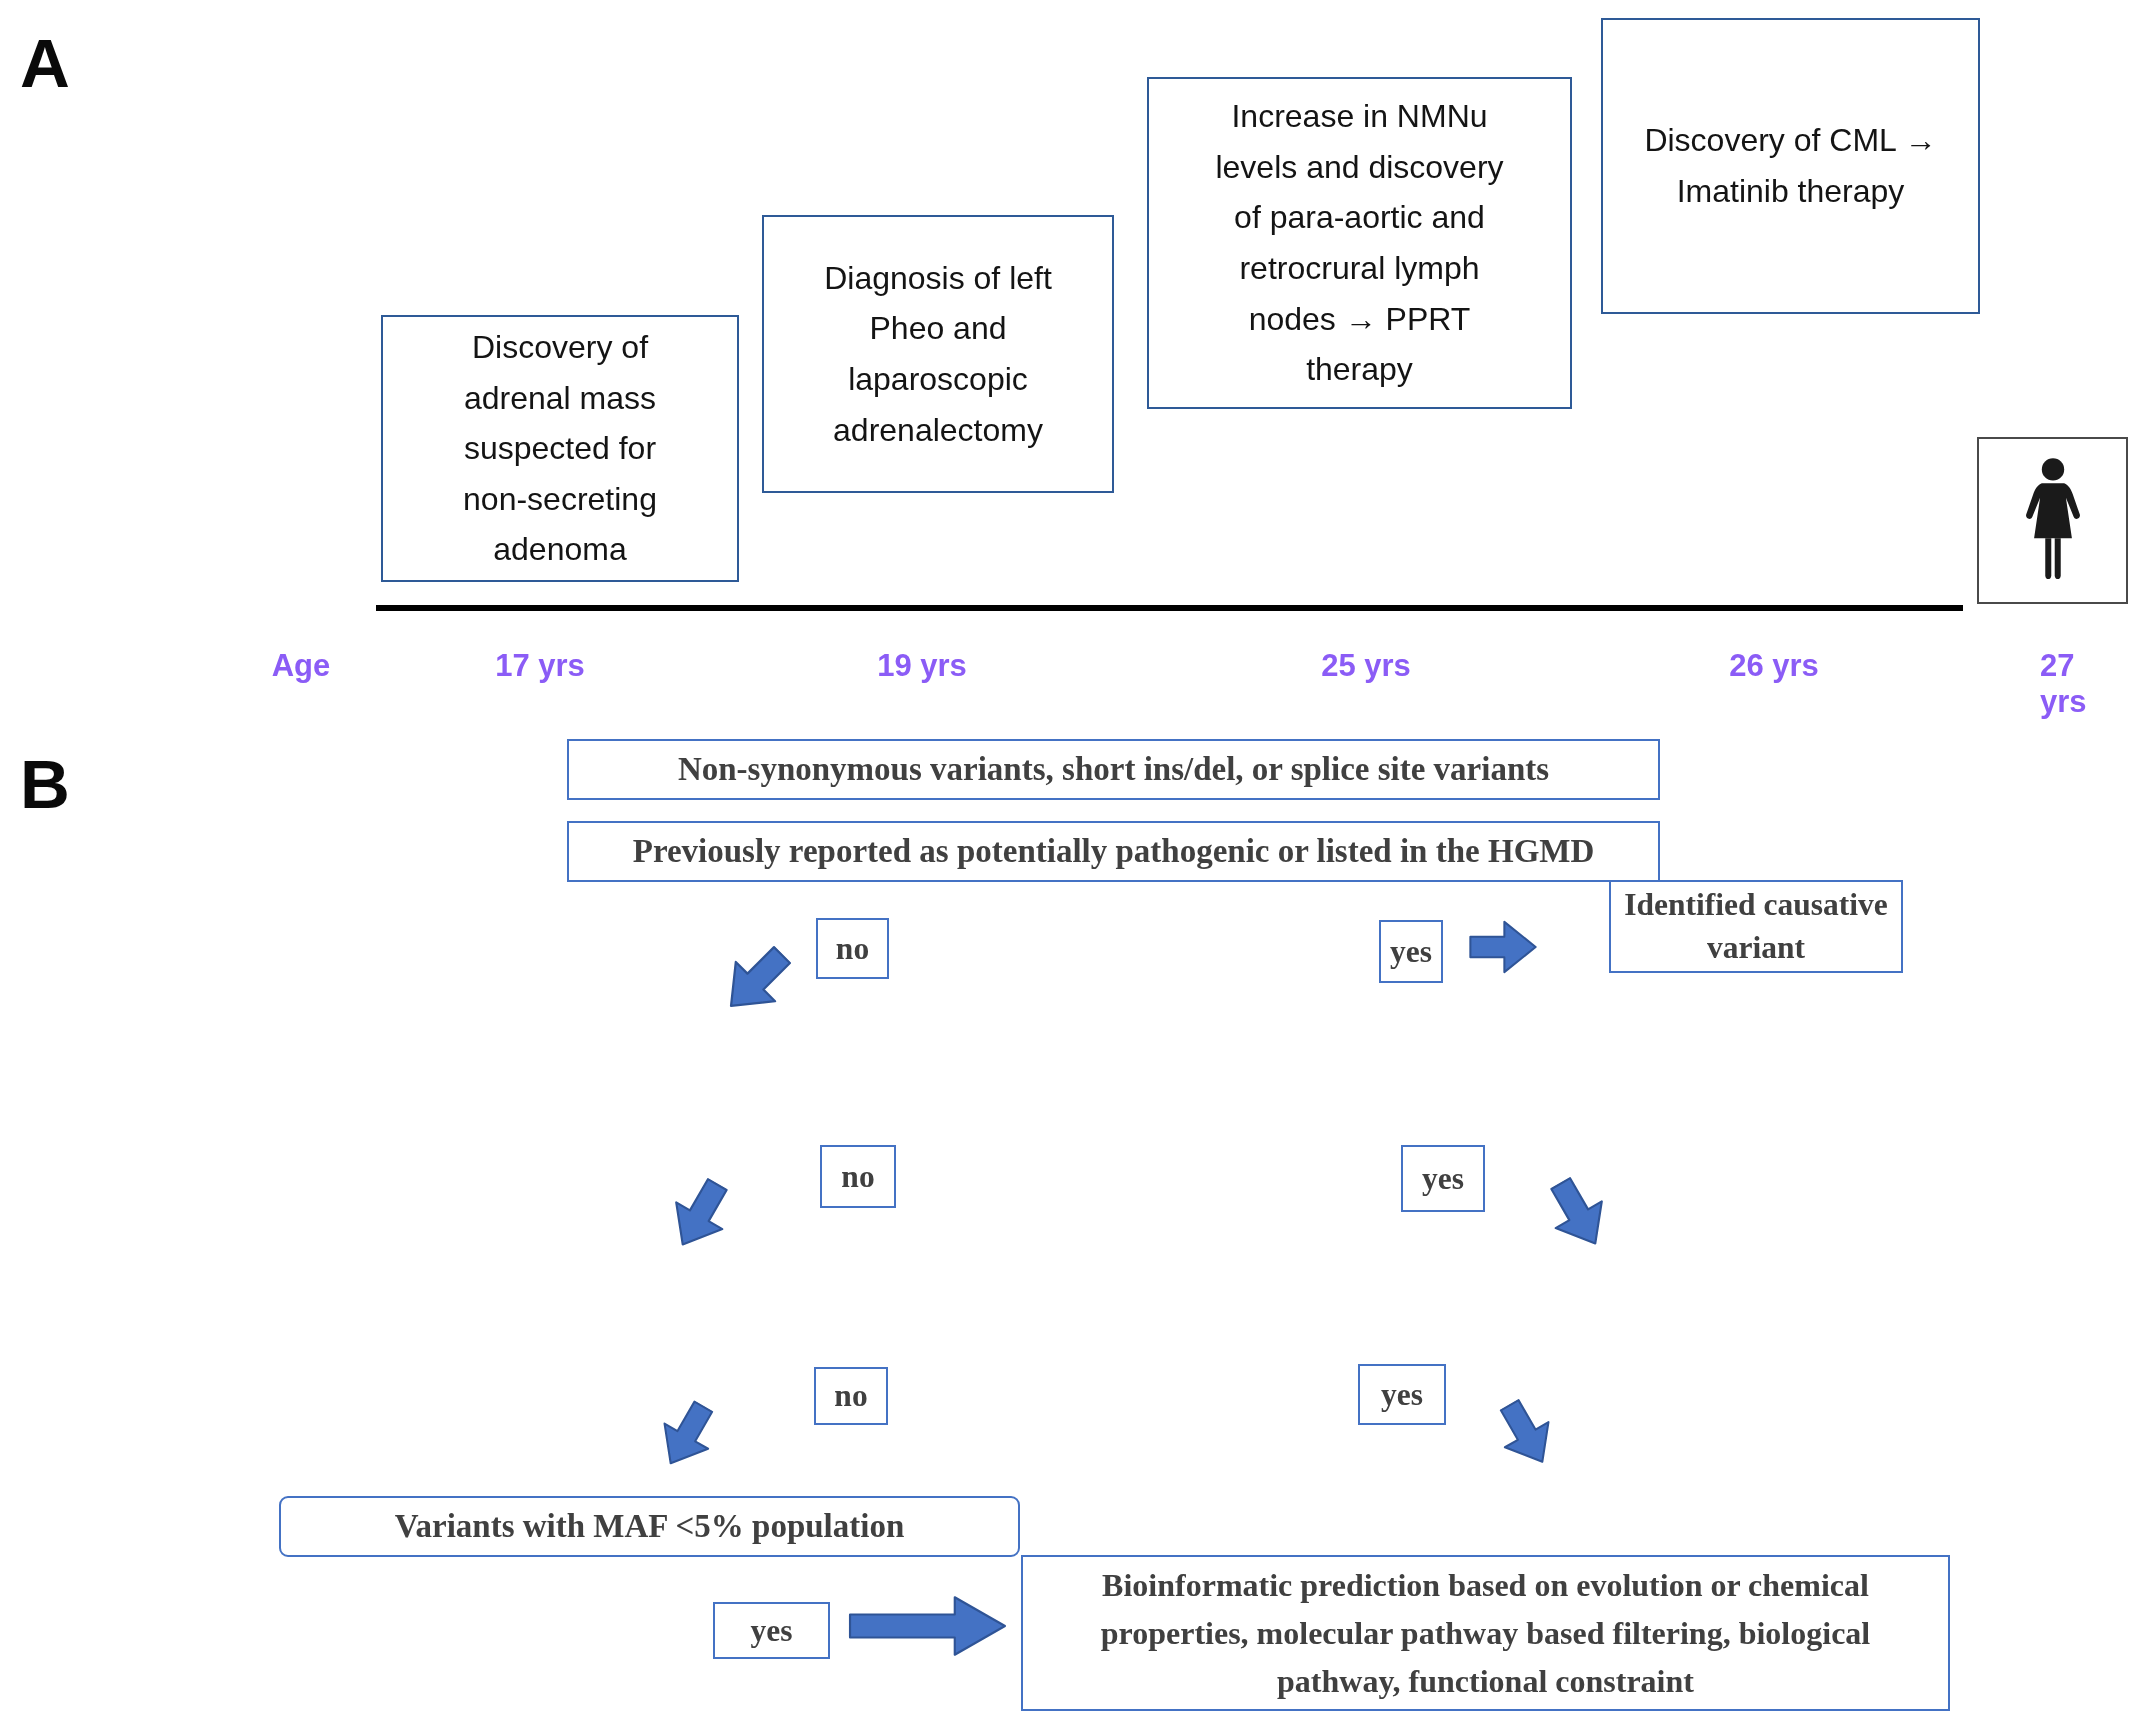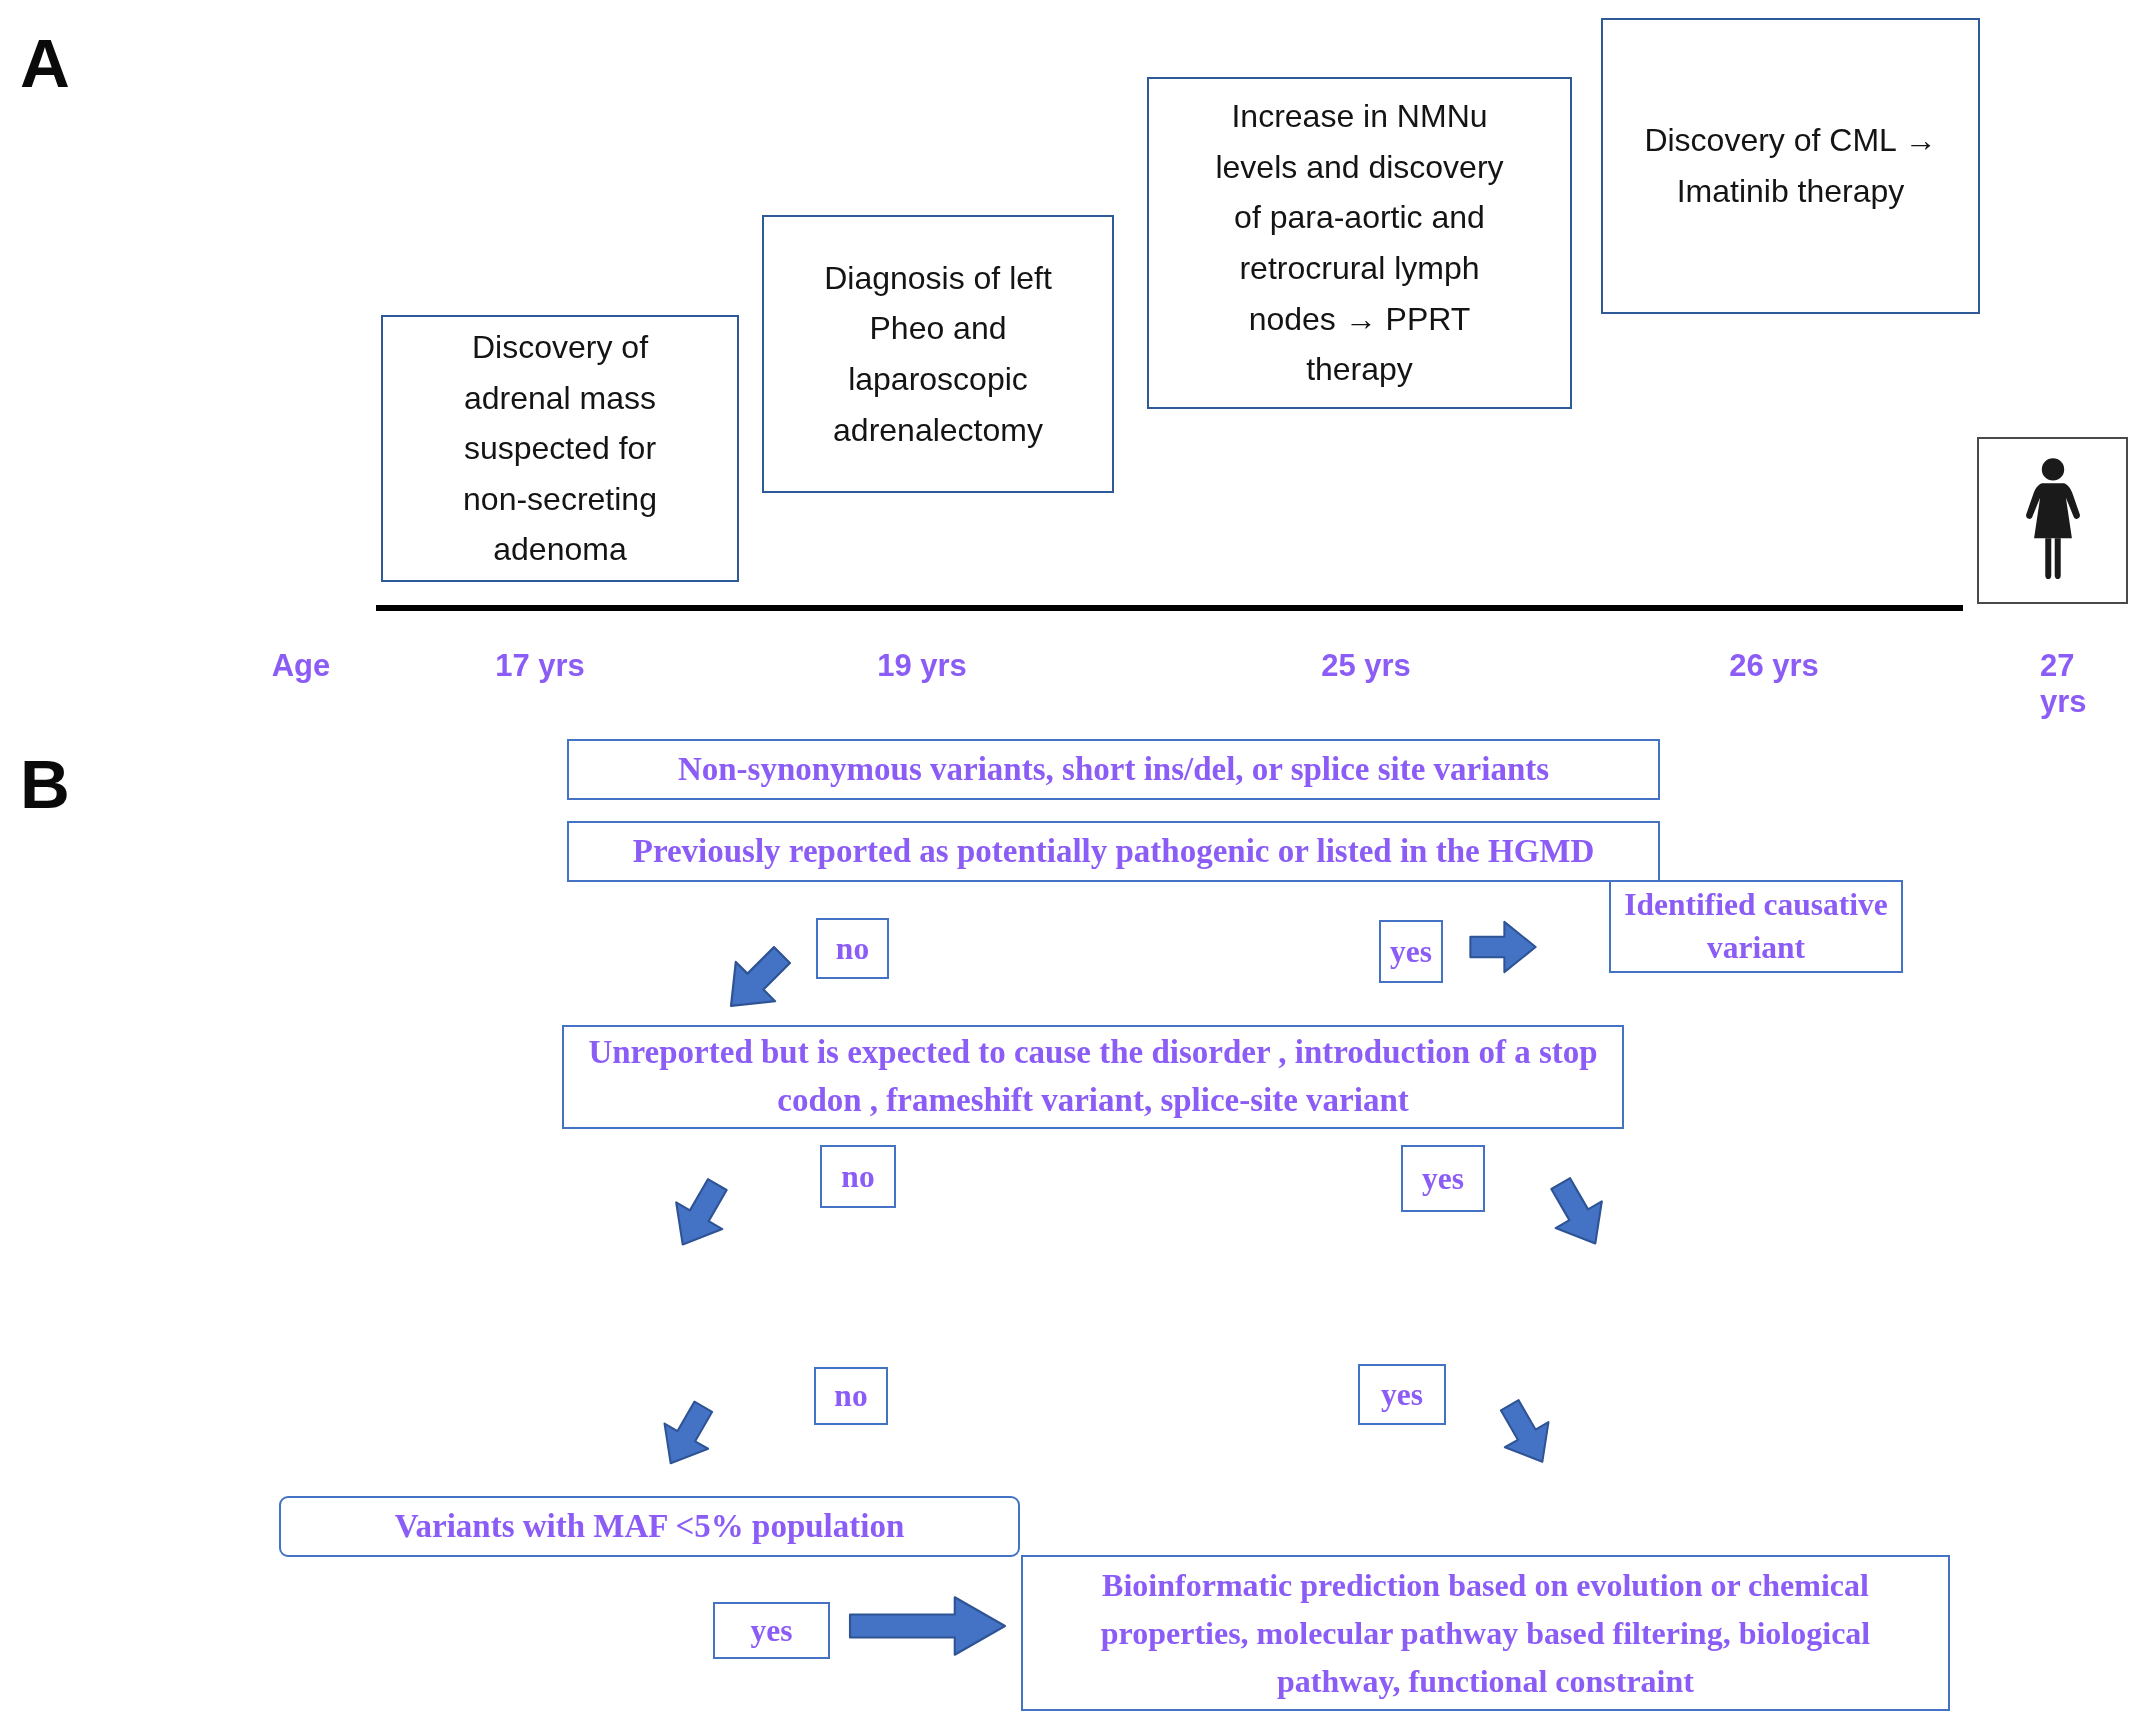--- a/index.html
+++ b/index.html
@@ -20,21 +20,21 @@
   .age{position:absolute;top:648px;transform:translateX(-50%);
        font-family:"Liberation Sans",sans-serif;font-weight:700;font-size:31px;color:#8b5cf6;}
 
   
   .person-box{position:absolute;border:2.1px solid #4a4a4a;background:#ffffff;
               display:flex;align-items:center;justify-content:center;}
 
   
   .box-b{position:absolute;border:2.9px solid #4472c4;background:#ffffff;
          display:flex;align-items:center;justify-content:center;text-align:center;
-         color:#8b5cf6;font-family:"Liberation Serif",serif;font-weight:700;
+         color:#404040;font-family:"Liberation Serif",serif;font-weight:700;
          font-size:33px;line-height:1.45;white-space:pre-line;}
   .box-b.small{border-width:2.1px;font-size:31.5px;}
 
   .arrow{position:absolute;}
   .arrow svg{display:block;width:100%;height:100%;}
   .arrow polygon{fill:#4472c4;stroke:#2f5496;stroke-width:3;stroke-linejoin:round;}
   .rot135{transform:rotate(135deg);}
   .rot120{transform:rotate(120deg);}
   .rot60{transform:rotate(60deg);}
 </style>
@@ -102,22 +102,20 @@
   <div class="box-b small" style="left:816px;top:918px;width:69px;height:57px;">no</div>
   <div class="box-b small" style="left:1379px;top:920px;width:60px;height:59px;">yes</div>
   <div class="arrow" style="left:1469px;top:914px;width:68px;height:66px;">
     <svg viewBox="0 0 100 90">
         <polygon points="2,30 52,30 52,8 98,45 52,82 52,60 2,60"></polygon>
       </svg>
   </div>
   <div class="box-b" style="left:1609px;top:880px;width:290px;height:89px;font-size:31.5px;line-height:1.35;">Identified causative
 variant</div>
 
-  <div class="box-b" style="left:562px;top:1025px;width:1058px;height:100px;">Unreported but is expected to cause the disorder , introduction of a stop
-codon , frameshift variant, splice-site variant</div>
 
   <div class="arrow rot120" style="left:664px;top:1177px;width:72px;height:75px;">
     <svg viewBox="0 0 100 90">
         <polygon points="2,30 52,30 52,8 98,45 52,82 52,60 2,60"></polygon>
       </svg>
   </div>
   <div class="box-b small" style="left:820px;top:1145px;width:72px;height:59px;">no</div>
   <div class="box-b small" style="left:1401px;top:1145px;width:80px;height:63px;">yes</div>
   <div class="arrow rot60" style="left:1542px;top:1175px;width:72px;height:77px;">
     <svg viewBox="0 0 100 90">

